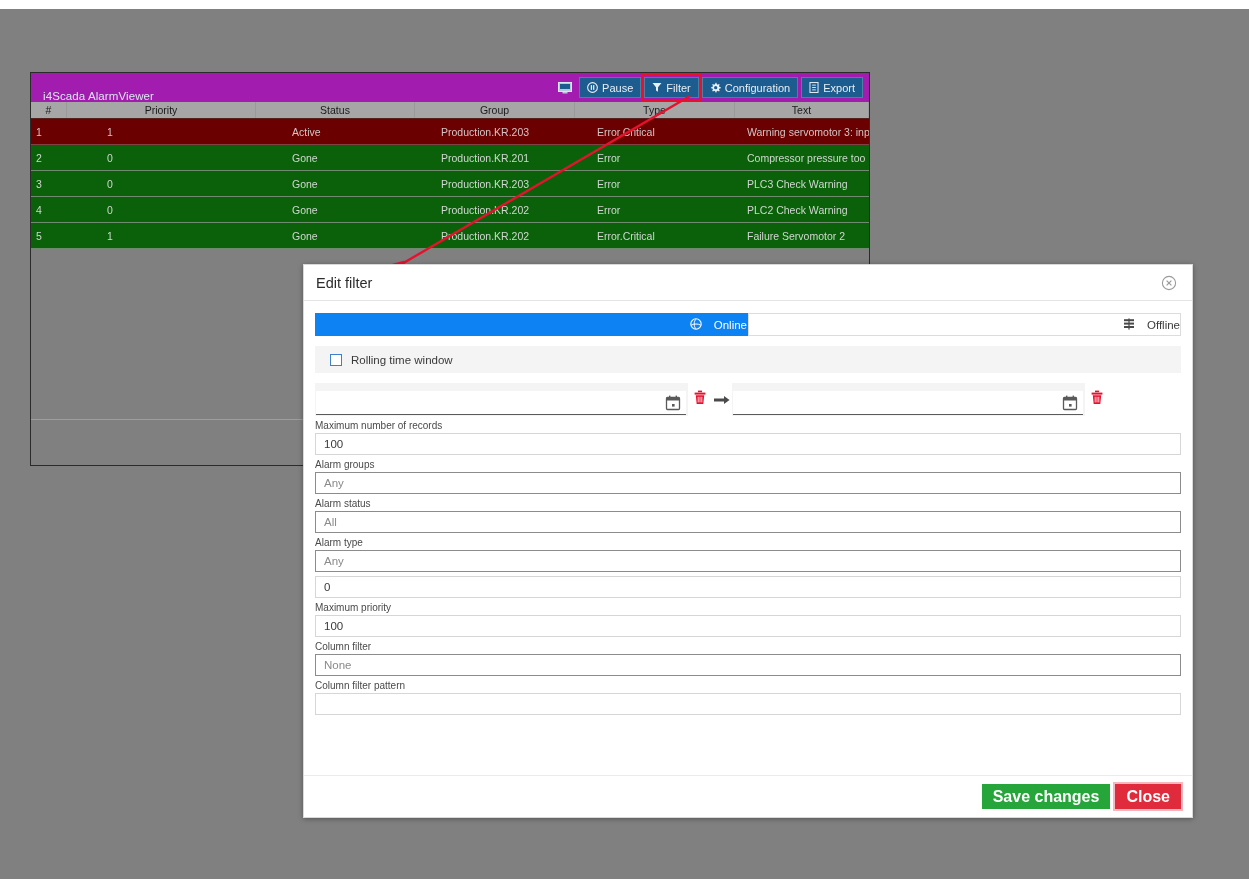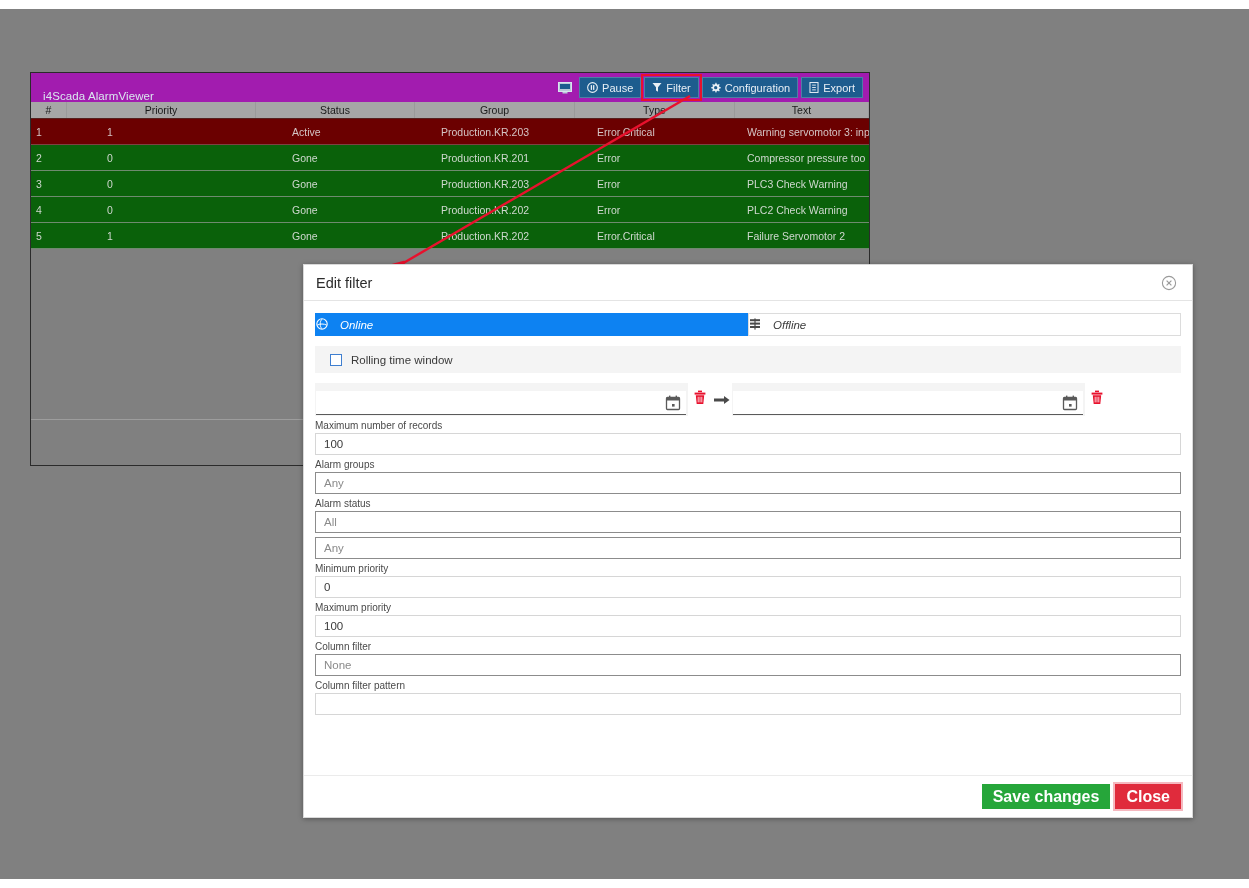--- a/index.html
+++ b/index.html
@@ -159,26 +159,25 @@
   .dlg-body {
     flex: 1 1 auto;
     padding: 12px 11px 0 11px;
     overflow: hidden;
   }
   
   .tabs { display: flex; gap: 0; }
   .tab {
     height: 23px;
     flex: 1 1 50%;
-    display: flex; align-items: center; justify-content: flex-start;
+    display: flex; align-items: center; justify-content: flex-end;
     gap: 12px;
     font-size: 11.5px;
     cursor: pointer;
     border: 1px solid #dcdcdc;
-    font-style: italic;
   }
   .tab.active { background: #0d82f2; color: #ffffff; border-color: #0d82f2; }
   .tab.inactive { background: #ffffff; color: #3b3b3b; }
   
   .rolling-row {
     margin-top: 10px;
     height: 27px;
     background: #f4f4f4;
     display: flex; align-items: center;
     padding-left: 15px;
@@ -515,24 +514,24 @@
       </div>
       <div class="field">
         <label class="field-label">Alarm groups</label>
         <input class="field-input strong" type="text" placeholder="Any" style="">
       </div>
       <div class="field">
         <label class="field-label">Alarm status</label>
         <input class="field-input strong" type="text" placeholder="All" style="">
       </div>
       <div class="field">
+        <label class="field-label">Alarm type</label>
         <input class="field-input strong" type="text" placeholder="Any" style="">
       </div>
       <div class="field">
-        <label class="field-label">Minimum priority</label>
         <input class="field-input" type="text" value="0" style="">
       </div>
       <div class="field">
         <label class="field-label">Maximum priority</label>
         <input class="field-input" type="text" value="100" style="">
       </div>
       <div class="field">
         <label class="field-label">Column filter</label>
         <input class="field-input strong" type="text" placeholder="None" style="">
       </div>

